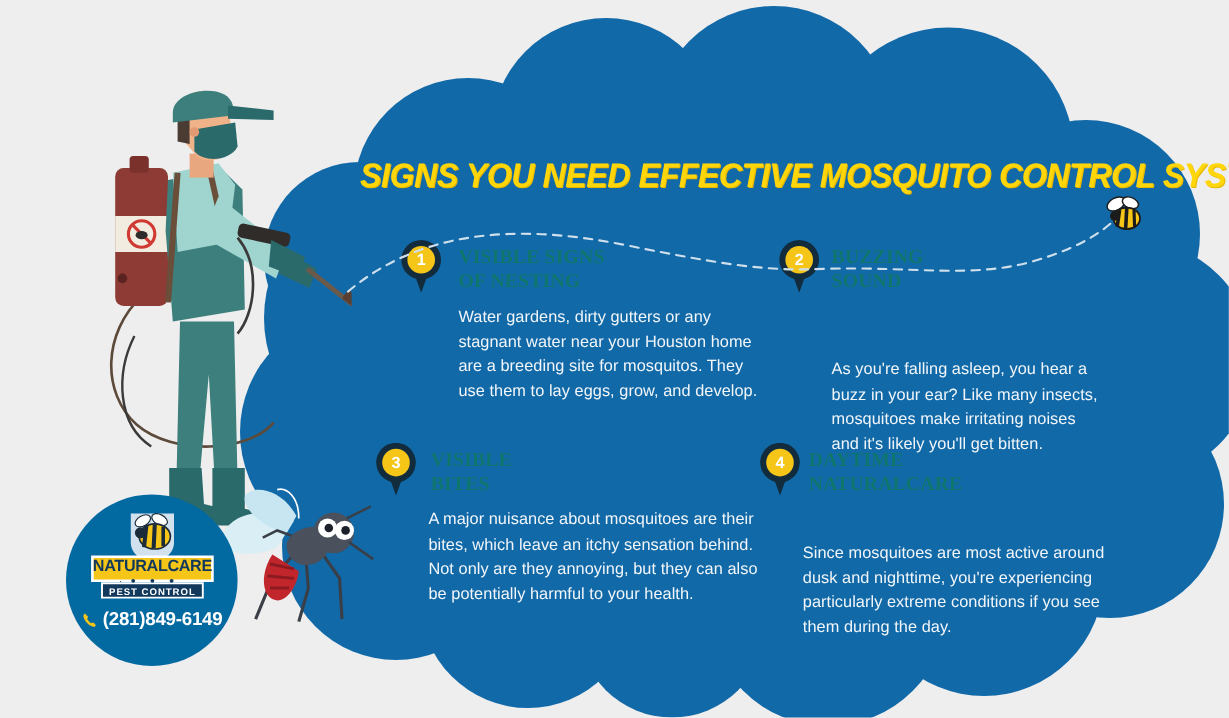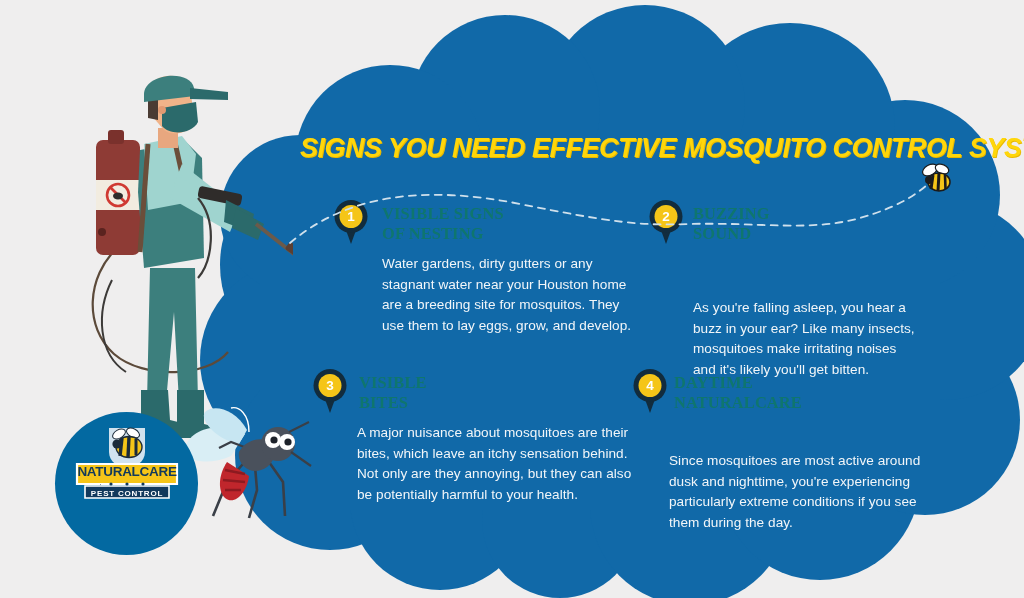--- a/index.html
+++ b/index.html
@@ -307,15 +307,23 @@
       <path d="M 14 62 L 98 62 L 98 74 L 14 74 Z" fill="#12395c" stroke="#ffffff" stroke-width="1.6"></path>
       <text x="56" y="71.5" text-anchor="middle" font-family="Liberation Sans, sans-serif" font-size="8" font-weight="bold" fill="#ffffff" letter-spacing="0.8">PEST CONTROL</text>
 
       <g fill="#12395c">
         <circle cx="40" cy="60" r="1.6"></circle>
           <circle cx="56" cy="60" r="1.6"></circle>
           <circle cx="72" cy="60" r="1.6"></circle>
       </g>
     </svg>
 
+    <div class="phone-row">
+      <svg class="phone-ico" viewBox="0 0 16 16">
+        <path d="M3.2 1.5 C2 2.2 1.4 3.6 1.9 5 C3 8.6 6.4 12.4 10.2 13.8 C11.6 14.3 13 13.7 13.6 12.5
+                 L12 10.6 C11.6 10 10.8 9.8 10.2 10.2 L9.2 10.8 C7.8 9.9 6 8 5.2 6.5 L5.9 5.5
+                 C6.3 4.9 6.1 4.1 5.5 3.7 Z" fill="#f5c518"></path>
+      </svg>
+      <span class="phone-num">(281)849-6149</span>
+    </div>
   </div>
 
 </div>
 
 </body></html>

